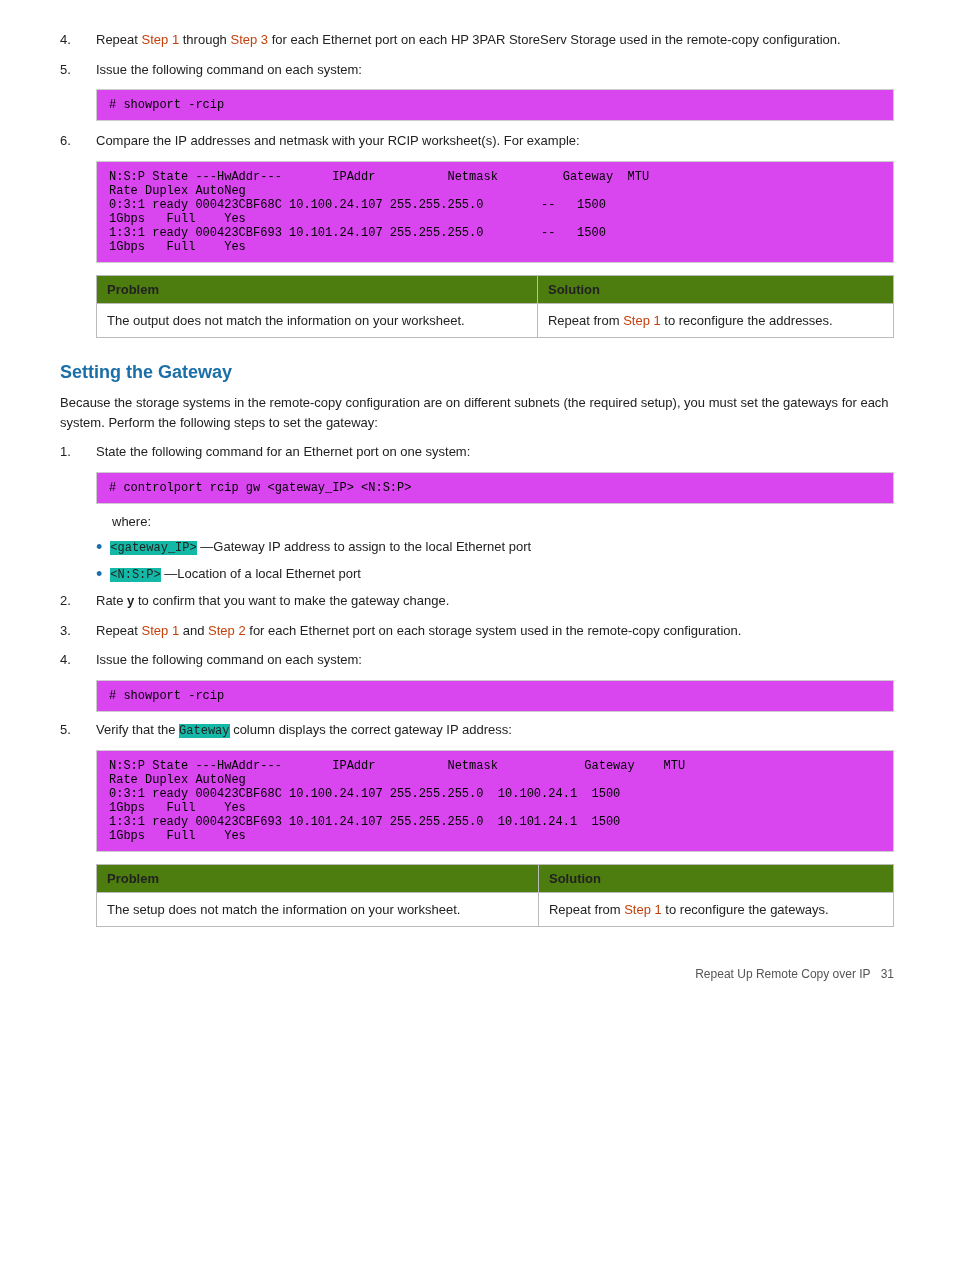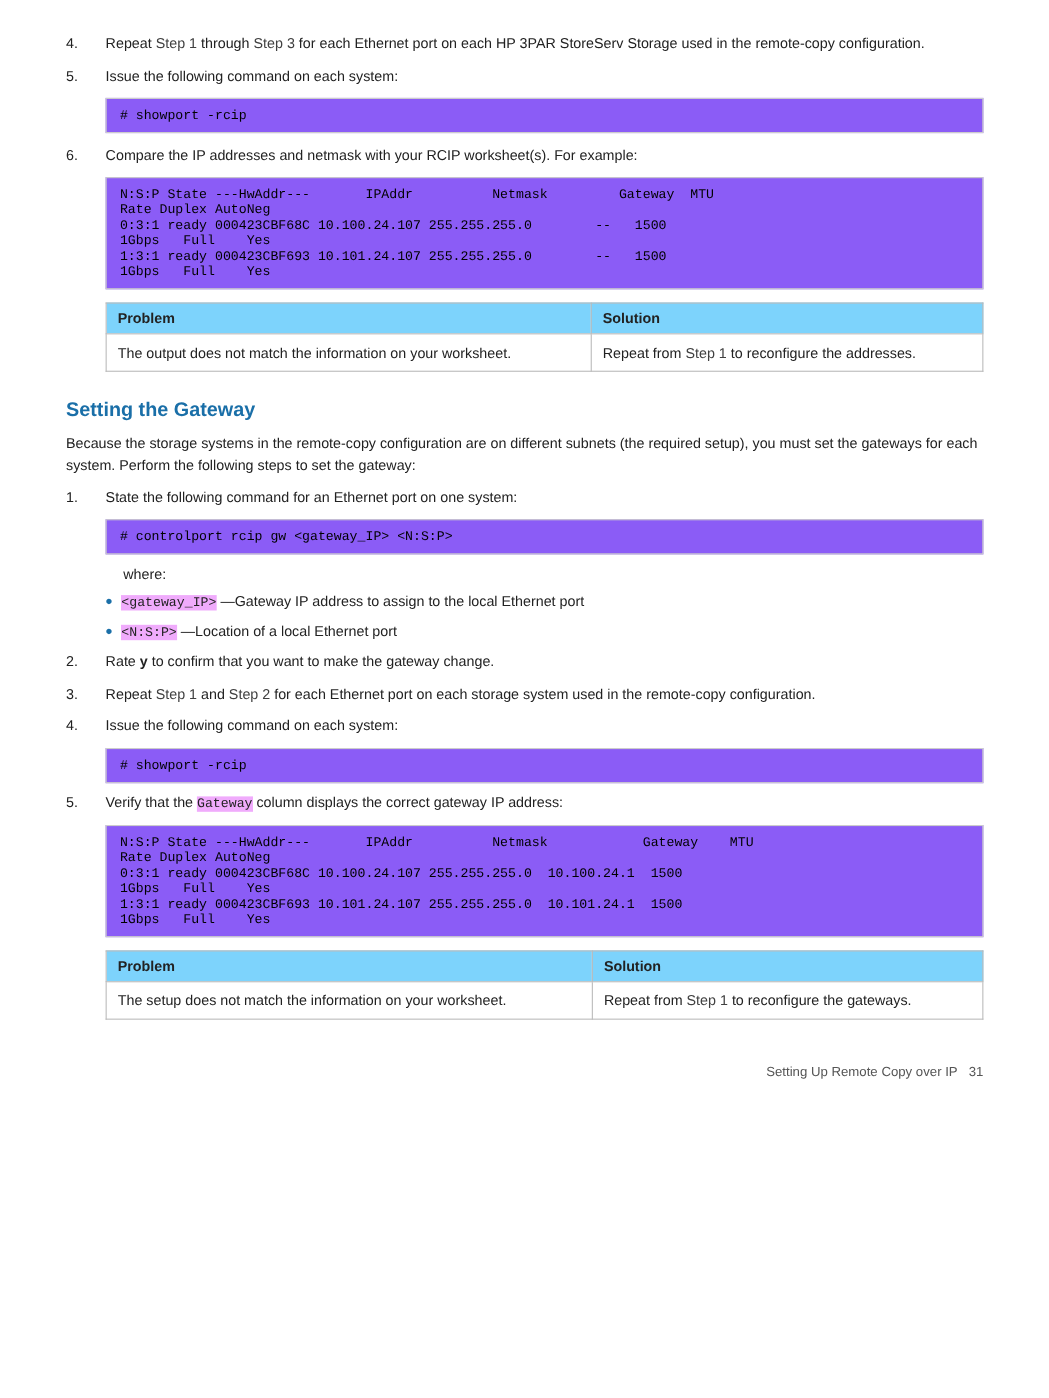--- a/index.html
+++ b/index.html
@@ -27,57 +27,57 @@
     }
     ol.main-list > li .num {
       min-width: 36px;
       font-size: 13px;
       color: #222;
     }
     ol.main-list > li .text {
       flex: 1;
     }
     .code-block {
-      background: #8b5cf6;
+      background: #d946ef;
       border: 1px solid #ccc;
       padding: 8px 12px;
       font-family: "Courier New", monospace;
       font-size: 12px;
       margin: 8px 0 8px 36px;
       white-space: pre;
       color: #000;
     }
     .code-block-inline {
       font-family: "Courier New", monospace;
       font-size: 12px;
-      background: #f0abfc;
+      background: #14b8a6;
       text-align: center;
     }
     .section-heading {
       color: #1a6fa8;
       font-size: 18px;
       font-weight: bold;
       margin: 24px 0 10px 0;
       border-bottom: none;
     }
     .section-intro {
       margin-bottom: 10px;
       line-height: 1.5;
     }
     .link {
-      color: #404040;
+      color: #c2410c;
       text-decoration: none;
     }
     .table-wrap {
       margin: 12px 0 18px 36px;
       border-collapse: collapse;
       width: calc(100% - 36px);
     }
     .table-wrap th {
-      background: #7dd3fc;
+      background: #4d7c0f;
       border: 1px solid #bbb;
       padding: 6px 10px;
       text-align: left;
       font-weight: bold;
       font-size: 13px;
     }
     .table-wrap td {
       border: 1px solid #bbb;
       padding: 7px 10px;
       vertical-align: top;
@@ -248,16 +248,16 @@
       <tr>
         <td>The setup does not match the information on your worksheet.</td>
         <td>
           <span>Repeat from </span><a class="link" href="#">Step 1</a><span> to reconfigure the gateways.</span>
         </td>
       </tr>
     </tbody>
   </table>
 
   <div class="footer">
-    <span>Setting Up Remote Copy over IP</span>&nbsp;&nbsp;&nbsp;<span>31</span>
+    <span>Repeat Up Remote Copy over IP</span>&nbsp;&nbsp;&nbsp;<span>31</span>
   </div>
 
 </div>
 
 </body></html>

